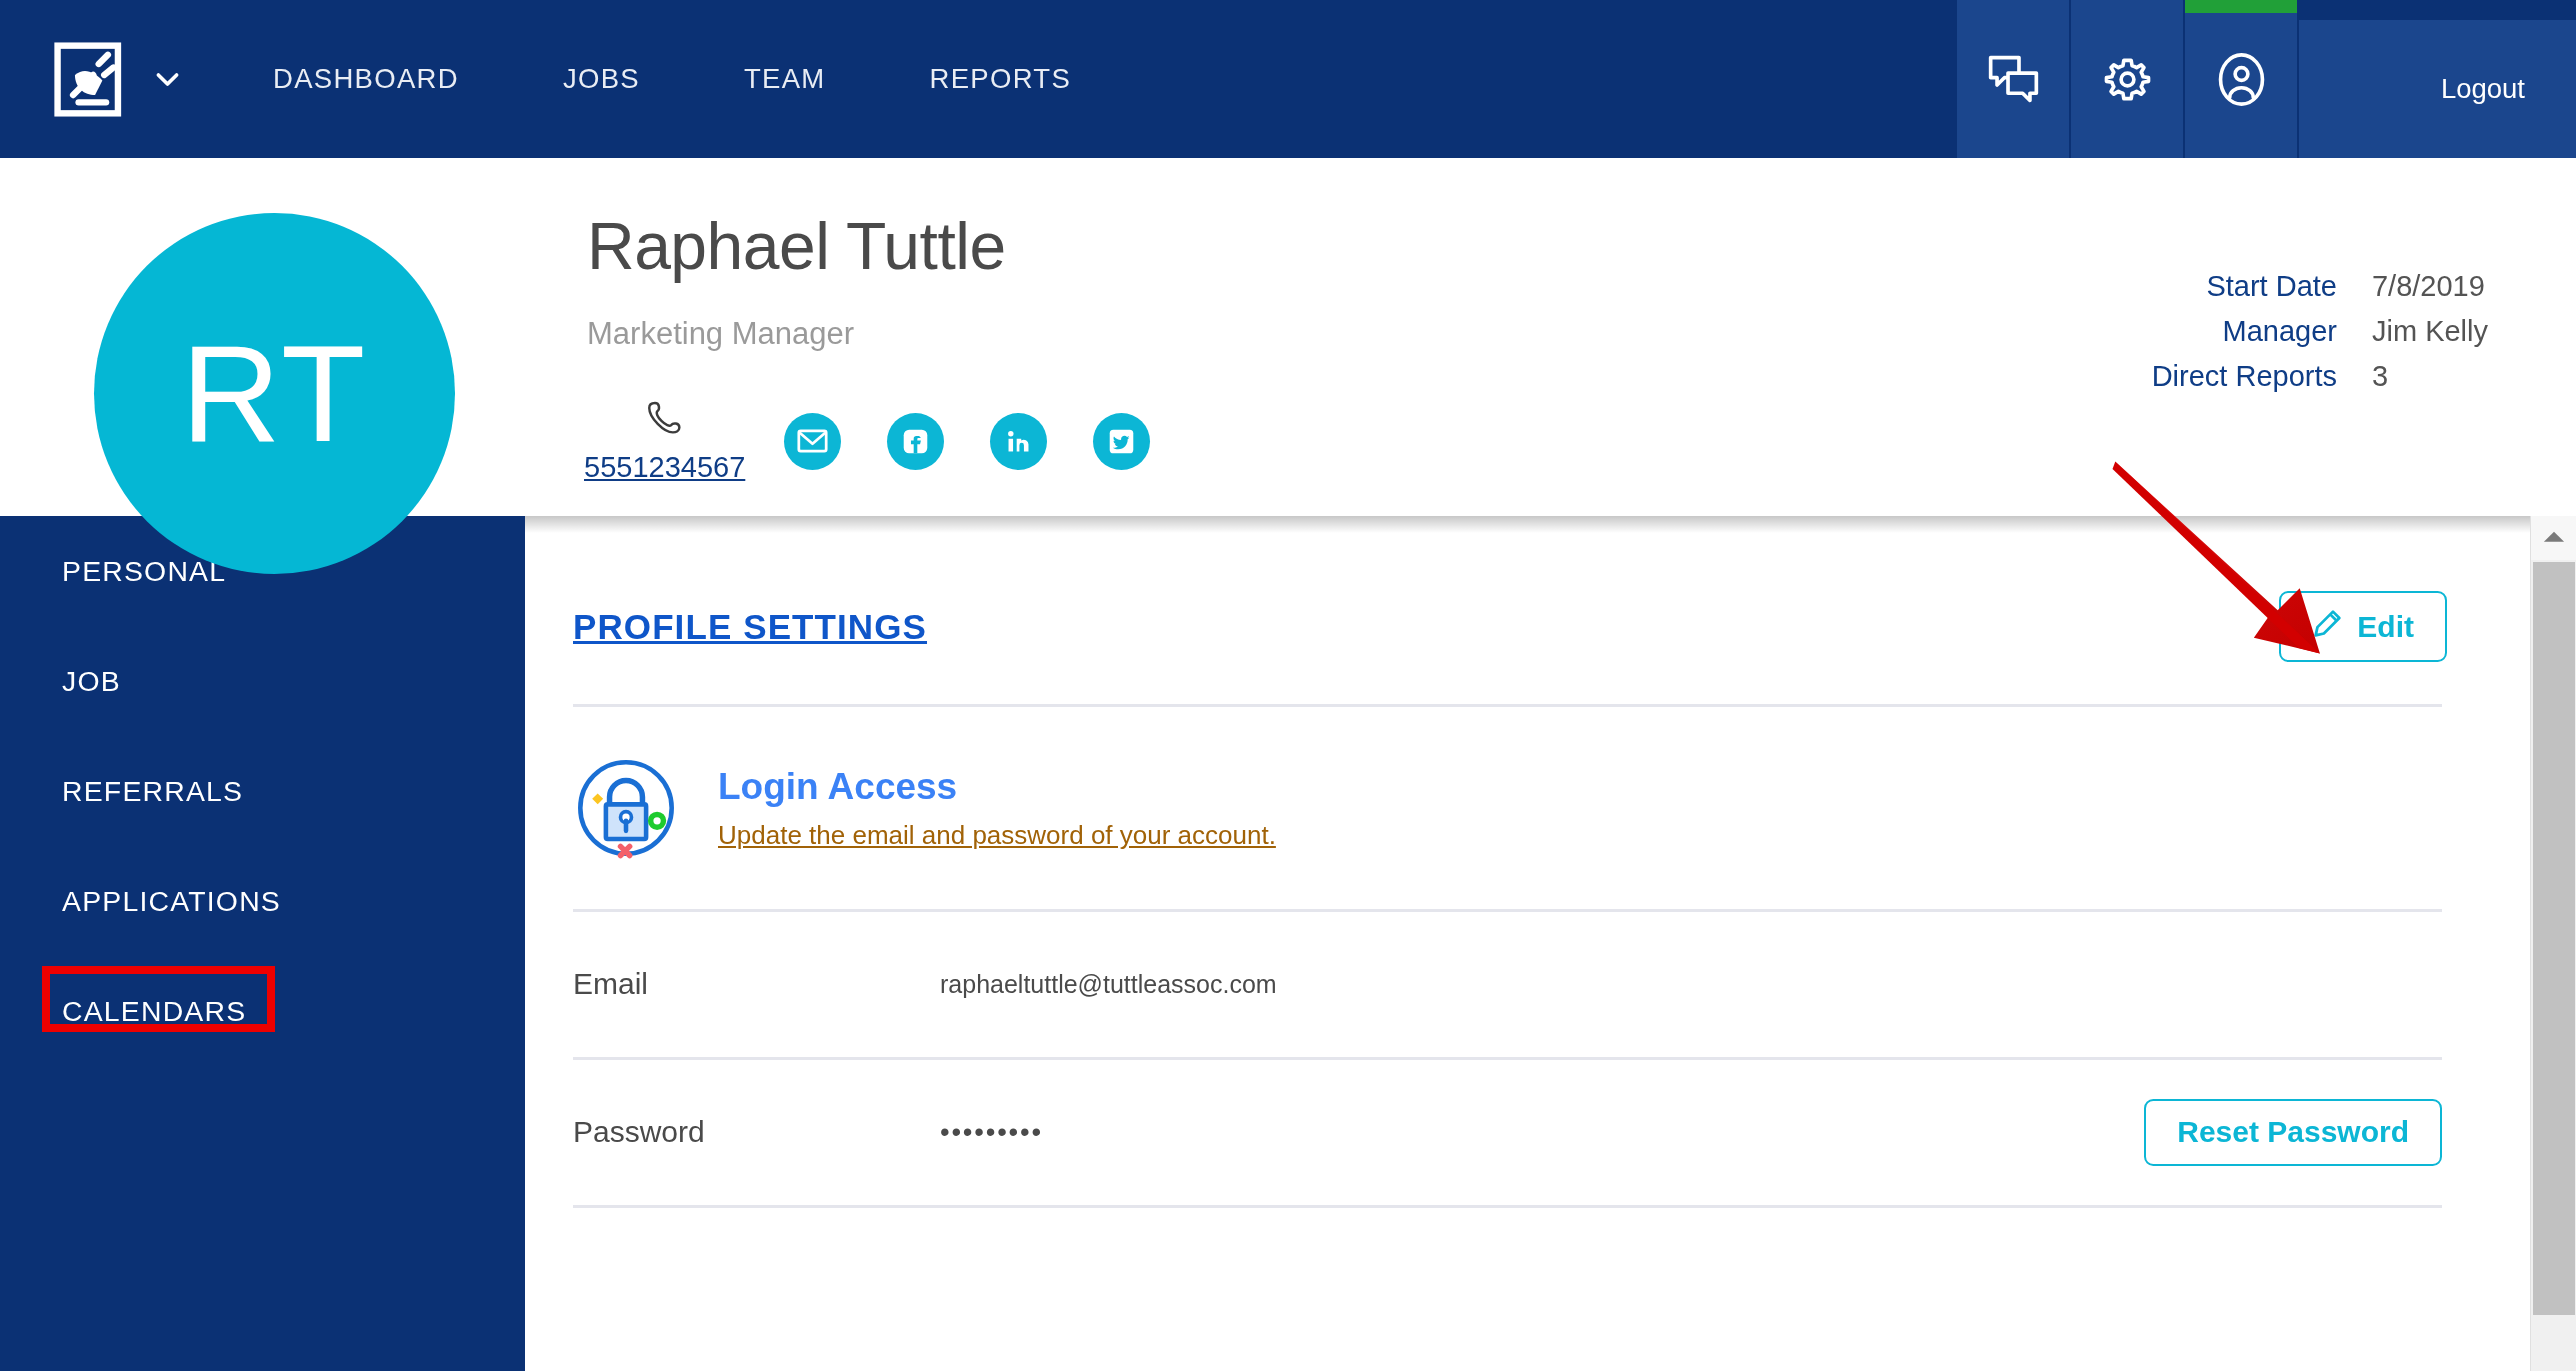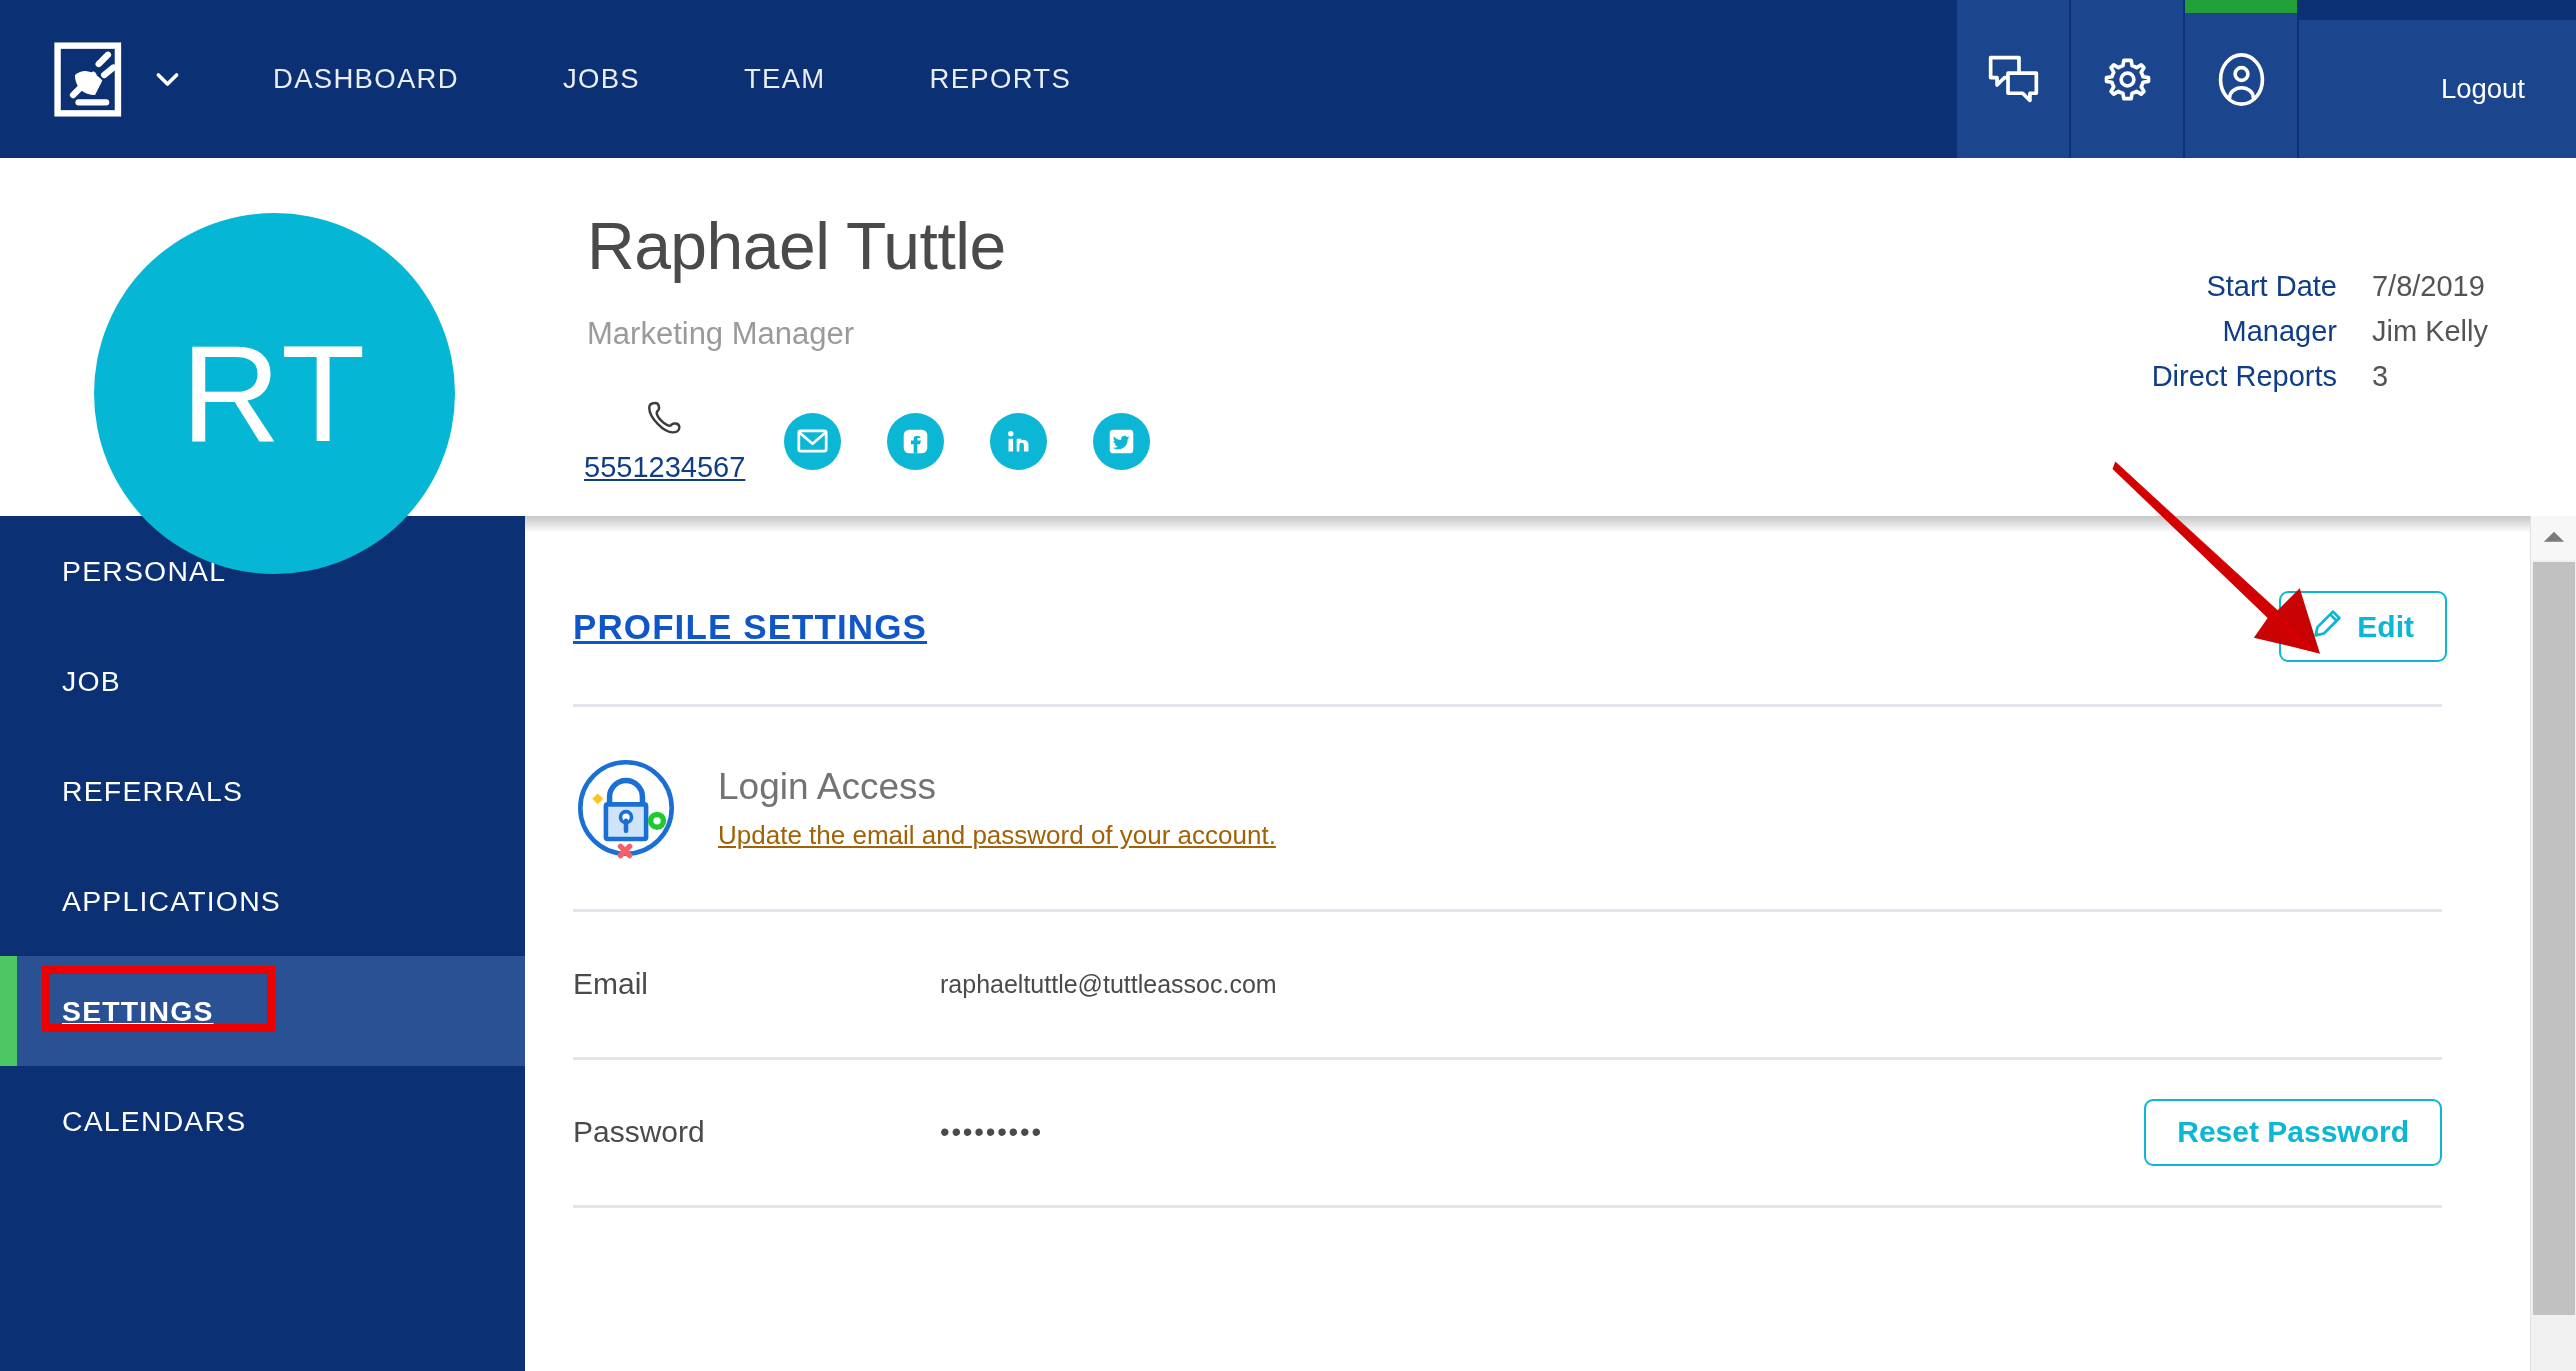--- a/index.html
+++ b/index.html
@@ -299,22 +299,22 @@
   }
   .card-head {
     display: flex;
     align-items: center;
     gap: 39px;
     padding: 48px 0 0 48px;
   }
   .lock-icon { display: block; }
   .card-title {
     font-size: 37px;
-    color: #737373;
-    font-weight: 400;
+    color: #3b82f6;
+    font-weight: 700;
     margin: 0 0 12px 0;
   }
   .card-sub {
     font-size: 26px;
     color: #a16207;
     text-decoration: underline;
   }
   .row {
     display: flex;
     align-items: center;
@@ -521,23 +521,20 @@
     </div>
     <div class="side-item">
       <span class="side-label">JOB</span>
     </div>
     <div class="side-item">
       <span class="side-label">REFERRALS</span>
     </div>
     <div class="side-item">
       <span class="side-label">APPLICATIONS</span>
     </div>
-    <div class="side-item active">
-      <span class="side-label">SETTINGS</span>
-    </div>
     <div class="side-item">
       <span class="side-label">CALENDARS</span>
     </div>
   </div>
 
   <div class="content">
 
     <div class="section-head">
       <div class="section-title">PROFILE SETTINGS</div>
       <button class="btn-outline">

